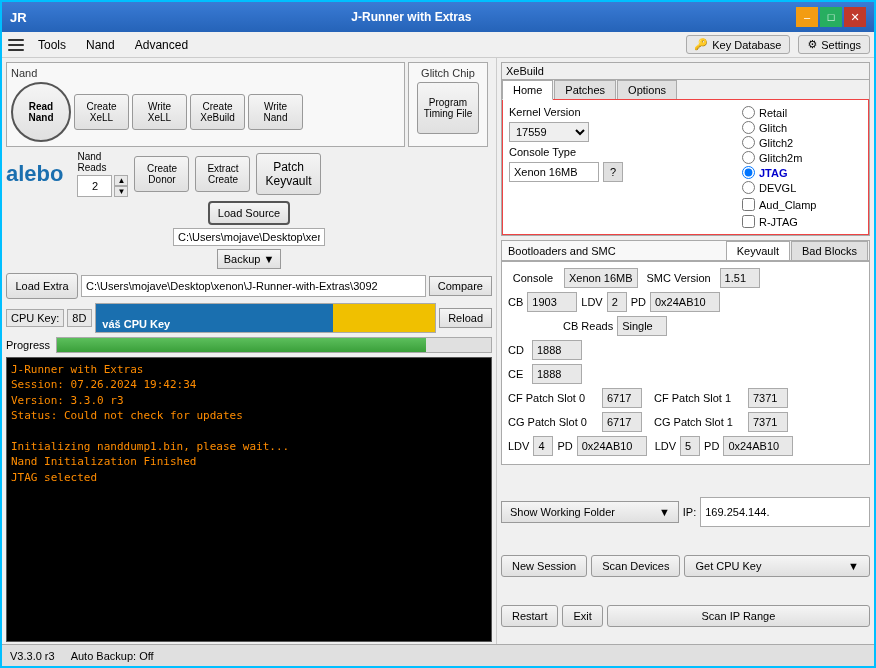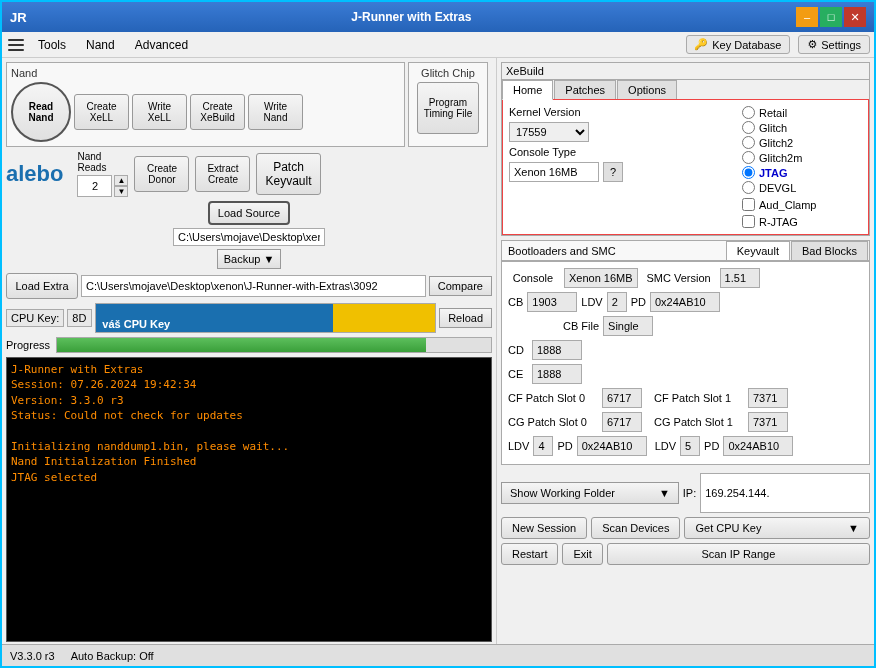--- a/index.html
+++ b/index.html
@@ -447,34 +447,35 @@
     .bottom-btns {
       display: flex;
       flex-direction: column;
       gap: 4px;
       margin-top: 4px;
     }
     .btn-row {
       display: flex;
       gap: 4px;
       align-items: center;
+      margin-top: 24px;
     }
     .action-btn {
       padding: 4px 10px;
       border: 1px solid #999;
       background: linear-gradient(to bottom, #f5f5f5, #e0e0e0);
       cursor: pointer;
       border-radius: 3px;
       font-size: 11px;
     }
     .ip-input {
       border: 1px solid #aaa;
       padding: 2px 4px;
       font-size: 11px;
-      height: 40px;
+      height: 30px;
       flex: 1;
     }
     .show-working-btn {
       flex: 1;
       padding: 4px 8px;
       border: 1px solid #999;
       background: linear-gradient(to bottom, #f5f5f5, #e0e0e0);
       cursor: pointer;
       font-size: 11px;
       text-align: left;
@@ -725,21 +726,21 @@
             <div class="boot-value" style="min-width:20px;">
               <span>2</span>
             </div>
             <span class="boot-small-label">PD</span>
             <div class="boot-value" style="min-width:70px;">
               <span>0x24AB10</span>
             </div>
           </div>
 
           <div style="display:flex;align-items:center;gap:4px;margin-bottom:4px;">
-            <span class="boot-small-label" style="margin-left:55px;">CB File</span>
+            <span class="boot-small-label" style="margin-left:55px;">CB Reads</span>
             <div class="boot-value" style="min-width:50px;">
               <span>Single</span>
             </div>
           </div>
 
           <div style="display:flex;align-items:center;gap:4px;margin-bottom:4px;">
             <span class="boot-small-label" style="min-width:20px;">CD</span>
             <div class="boot-value" style="min-width:50px;">
               <span>1888</span>
             </div>

